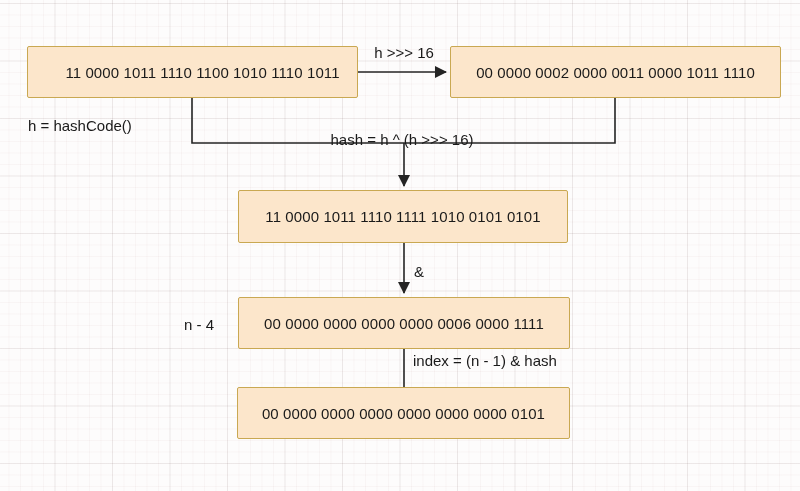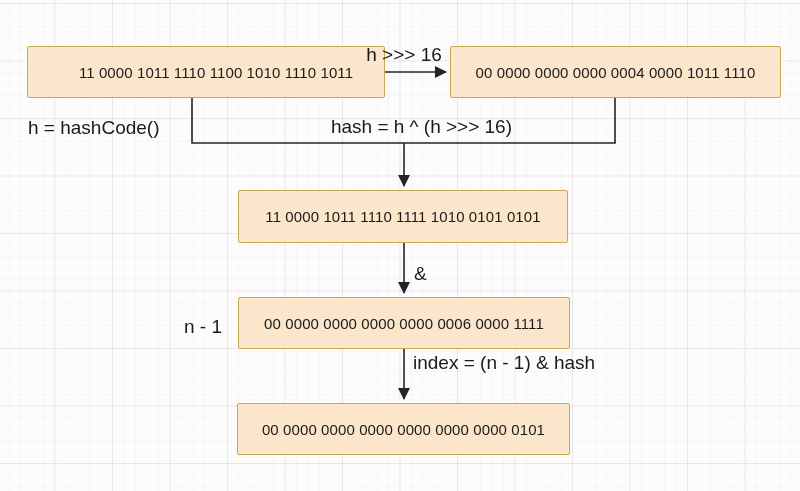--- a/index.html
+++ b/index.html
@@ -28,35 +28,35 @@
     border: 1.5px solid var(--box-border, #C9A852);
     border-radius: 2px;
     display: flex;
     align-items: center;
     justify-content: center;
     font-size: 15px;
     letter-spacing: 0.1px;
     color: var(--text-color, #1a1a1a);
     white-space: nowrap;
   }
-  .box-h      { left: 27px;  top: 46px;  width: 358px; height: 52px; padding-left: 20px; }
+  .box-h      { left: 27px;  top: 46px;  width: 331px; height: 52px; padding-left: 20px; }
   .box-shift  { left: 450px; top: 46px;  width: 331px; height: 52px; }
   .box-xor    { left: 238px; top: 190px; width: 330px; height: 53px; }
   .box-nmask  { left: 238px; top: 297px; width: 332px; height: 52px; }
-  .box-index  { left: 237px; top: 403px; width: 333px; height: 52px; }
+  .box-index  { left: 237px; top: 387px; width: 333px; height: 52px; }
 
   .lbl {
     position: absolute;
-    font-size: 19px;
+    font-size: 15px;
     color: var(--text-color, #1a1a1a);
     white-space: nowrap;
   }
   .lbl-hsource { left: 28px;  top: 104px; margin-top: 13px; }
   .lbl-shift   { left: 354px; top: 44px;  width: 100px; text-align: center; }
-  .lbl-xor     { left: 292px; top: 116px; width: 220px; text-align: right; }
+  .lbl-xor     { left: 292px; top: 131px; width: 220px; text-align: center; }
   .lbl-and     { left: 414px; top: 263px; }
   .lbl-nminus1 { left: 184px; top: 316px; }
   .lbl-index   { left: 413px; top: 352px; }
 
   .wires {
     position: absolute;
     left: 0; top: 0;
     width: 800px;
     height: 491px;
     pointer-events: none;
@@ -82,32 +82,32 @@
 
     <path d="M404,243 L404,293" fill="none" stroke="#242424" stroke-width="1.6" marker-end="url(#arrowhead)"></path>
 
     <path d="M404,349 L404,399" fill="none" stroke="#242424" stroke-width="1.6" marker-end="url(#arrowhead)"></path>
   </svg>
 
   <div class="bin-box box-h">
     <span>11 0000 1011 1110 1100 1010 1110 1011</span>
   </div>
   <div class="bin-box box-shift">
-    <span>00 0000 0000 0000 0004 0000 1011 1110</span>
+    <span>00 0000 0002 0000 0011 0000 1011 1110</span>
   </div>
   <div class="bin-box box-xor">
     <span>11 0000 1011 1110 1111 1010 0101 0101</span>
   </div>
   <div class="bin-box box-nmask">
     <span>00 0000 0000 0000 0000 0006 0000 1111</span>
   </div>
   <div class="bin-box box-index">
     <span>00 0000 0000 0000 0000 0000 0000 0101</span>
   </div>
 
   <div class="lbl lbl-hsource">h = hashCode()</div>
   <div class="lbl lbl-shift">h &gt;&gt;&gt; 16</div>
   <div class="lbl lbl-xor">hash = h ^ (h &gt;&gt;&gt; 16)</div>
   <div class="lbl lbl-and">&amp;</div>
-  <div class="lbl lbl-nminus1">n - 1</div>
+  <div class="lbl lbl-nminus1">n - 4</div>
   <div class="lbl lbl-index">index = (n - 1) &amp; hash</div>
 
 </div>
 
 </body></html>

